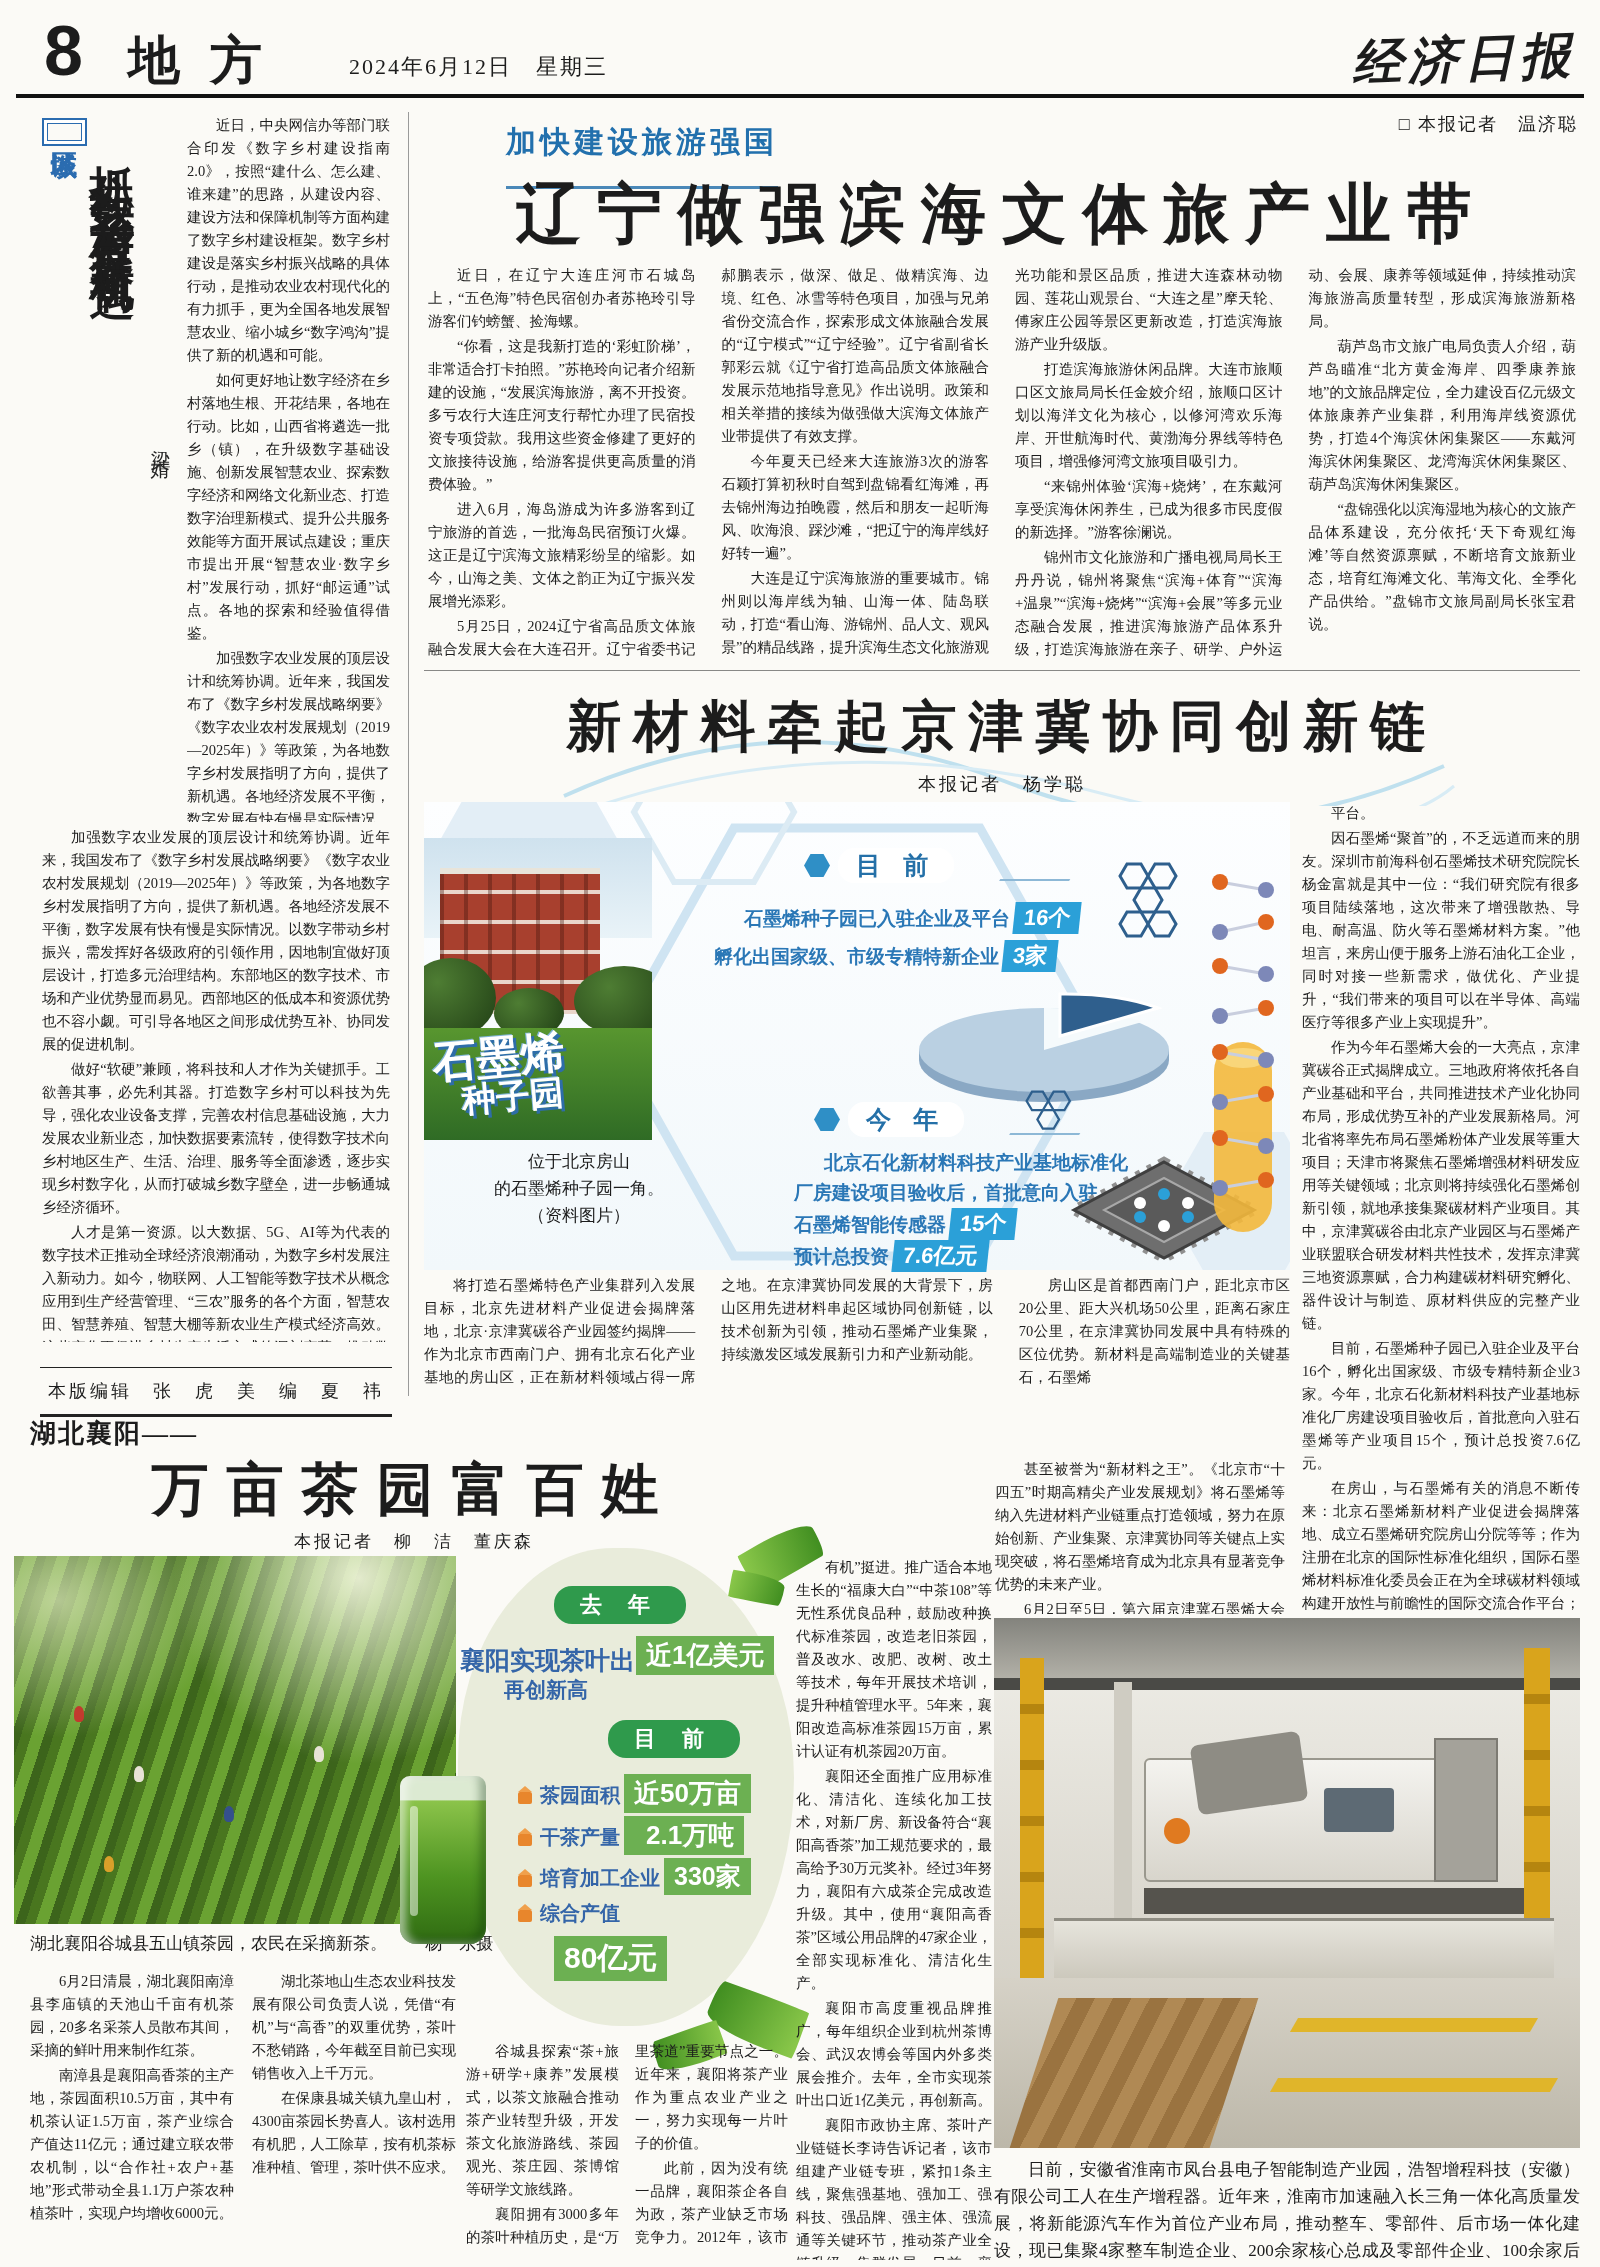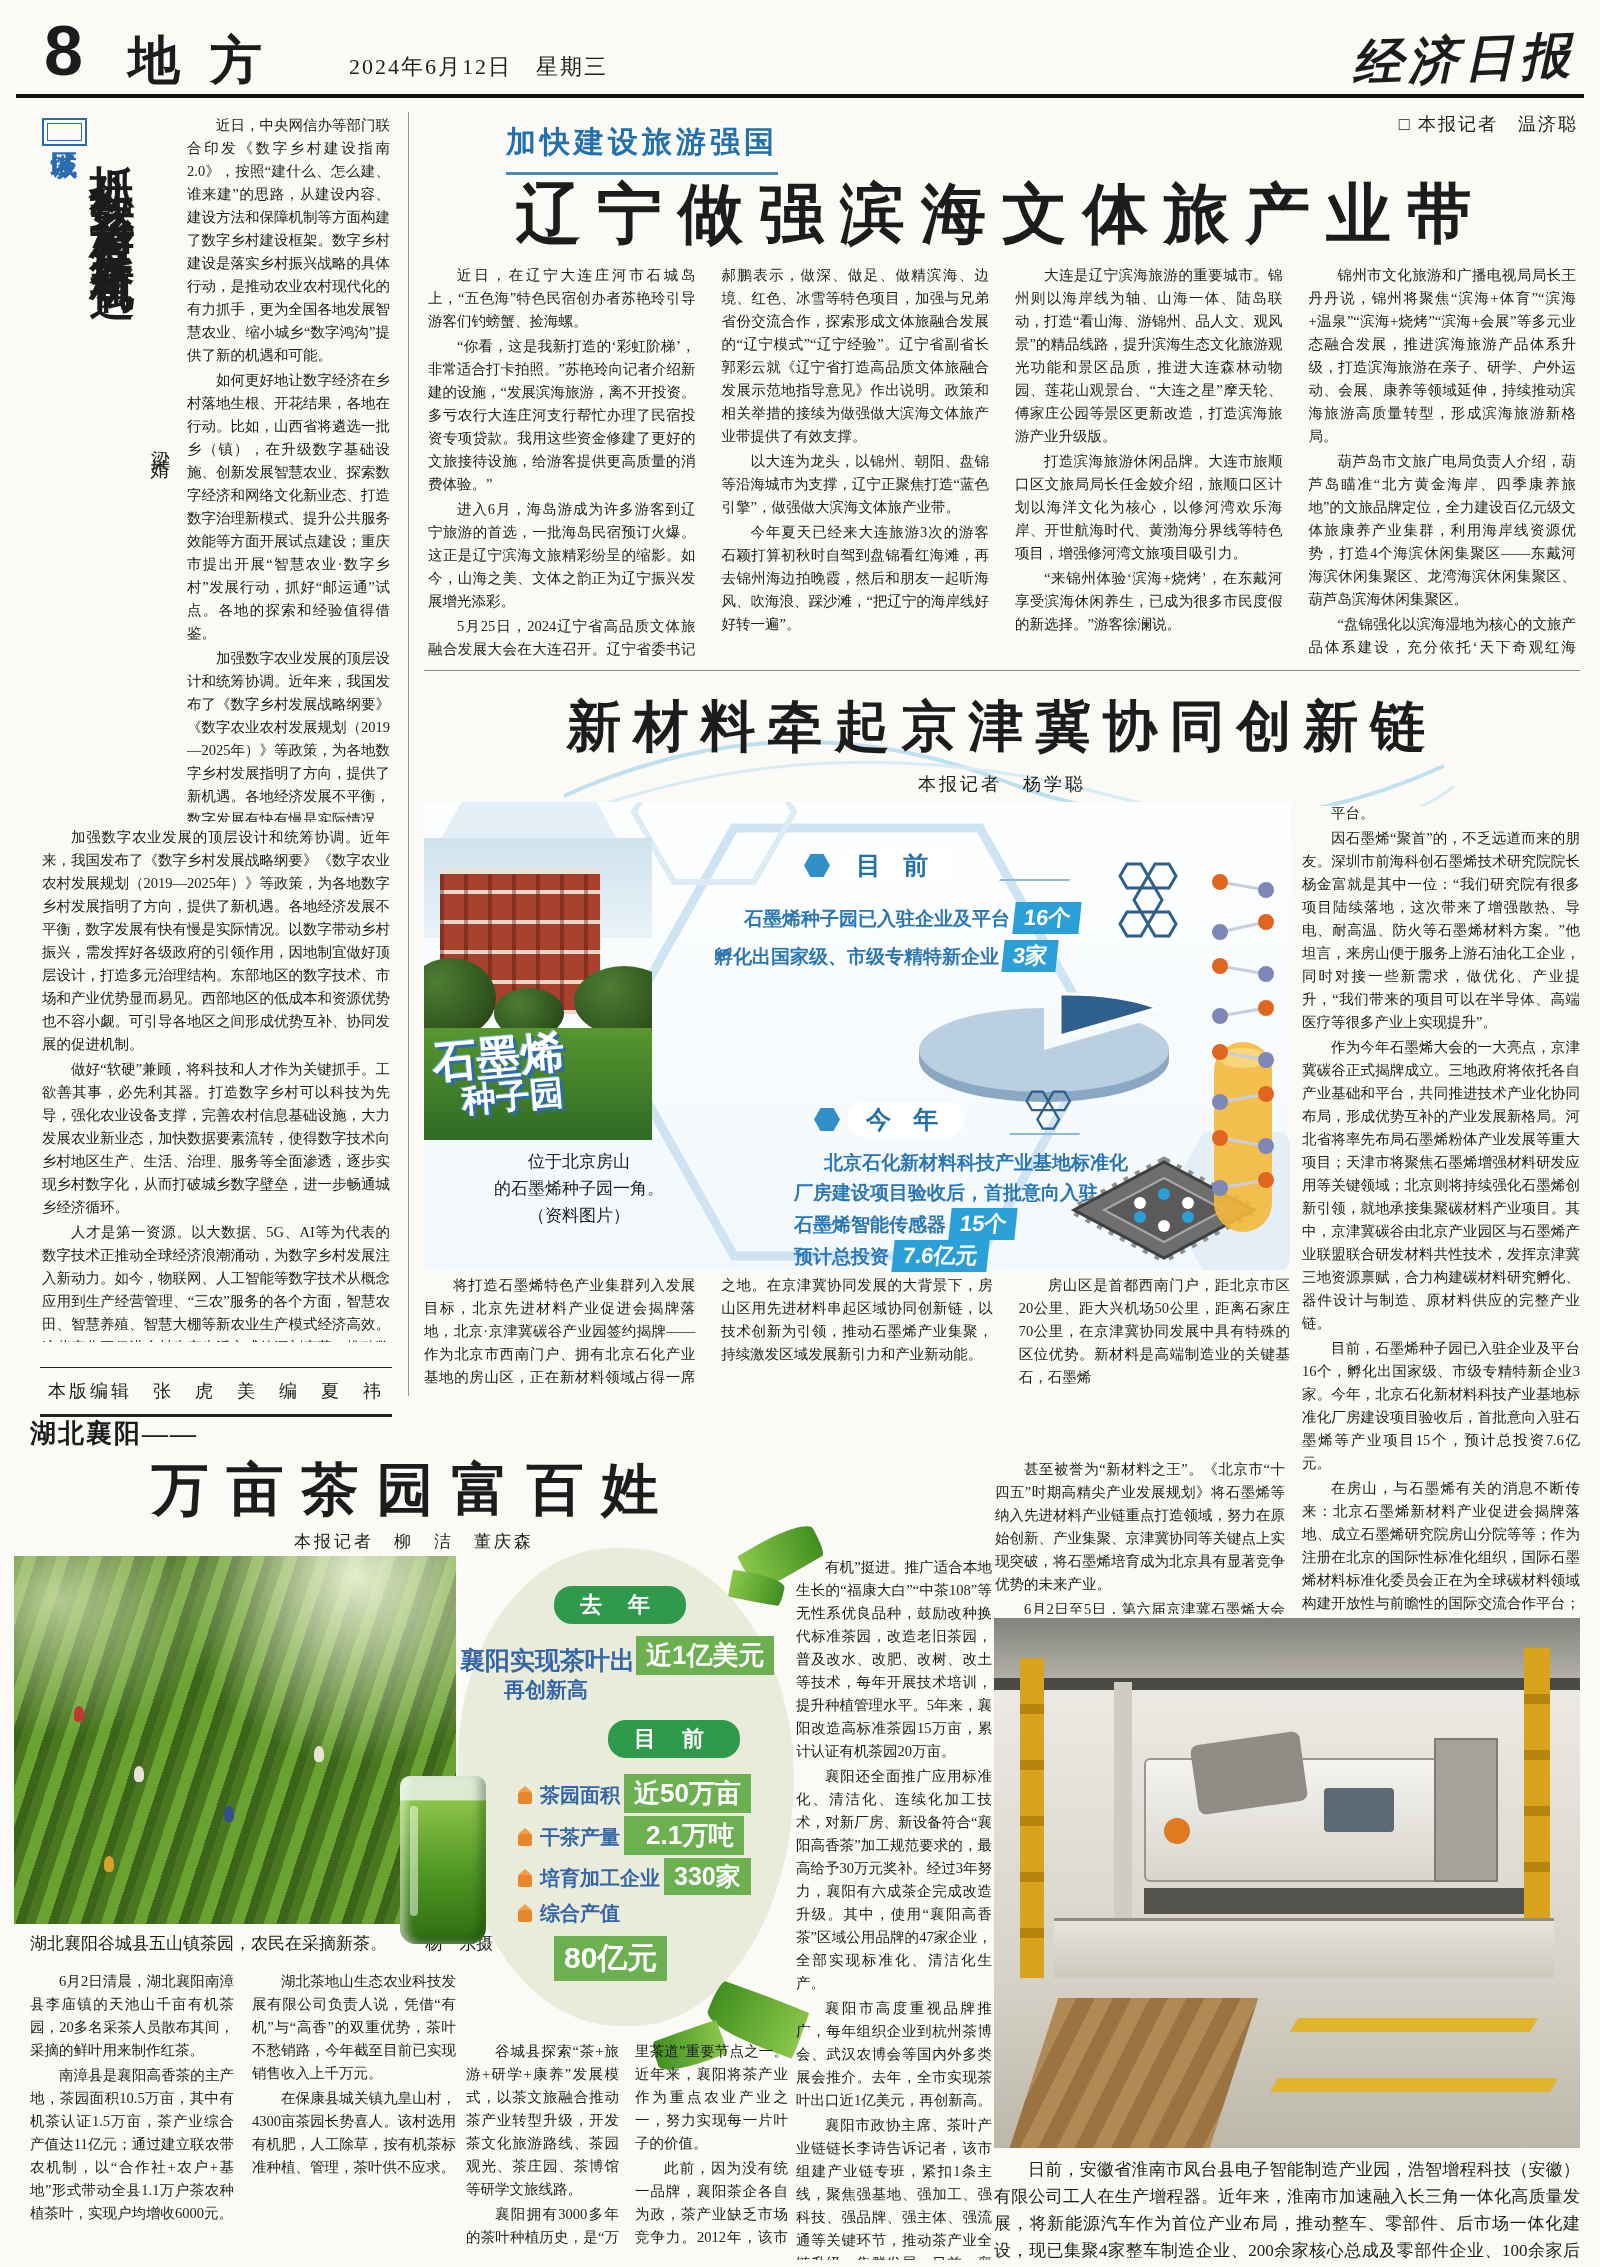--- a/index.html
+++ b/index.html
@@ -21,21 +21,21 @@
   .hdr-logo{font-weight:bold;font-style:italic;font-size:50px;letter-spacing:6px;transform:rotate(-2deg);}
   
   .op-badge{border:2px solid #2b6cb0;box-shadow:inset 0 0 0 3px #fff,inset 0 0 0 4px #2b6cb0;
             color:#2b6cb0;font-weight:bold;font-size:26px;padding:12px 4px;line-height:1.25;}
   .op-headline{font-weight:bold;font-size:45px;letter-spacing:11px;line-height:1;}
   .op-author{font-size:20px;letter-spacing:10px;color:#222;}
   .op-editors{border-top:1px solid #222;border-bottom:3px solid #222;font-size:18px;
               text-align:center;padding:11px 0;letter-spacing:3px;}
   
   .ln-kicker{color:#2270ad;font-weight:bold;font-size:30px;letter-spacing:4px;
-             border-bottom:3px solid #4a88b8;padding-bottom:9px;}
+             border-bottom:3px solid #4a88b8;padding-bottom:23px;}
   .ln-byline{font-size:18px;letter-spacing:2px;}
   .ln-headline{font-weight:bold;font-size:65px;letter-spacing:16px;text-align:center;}
   
   .mt-headline{font-weight:bold;font-size:55px;letter-spacing:12px;text-align:center;}
   .mt-byline{font-size:18px;text-align:center;letter-spacing:3px;}
   .info-blue{color:#2a77b6;font-weight:bold;font-size:19px;}
   .vbox{display:inline-block;background:#2ba0d8;color:#fff;font-weight:bold;font-size:22px;
         padding:1px 10px;transform:skewX(-6deg);font-family:"Liberation Sans",sans-serif;}
   .pill-blue{display:inline-block;background:#fff;border-radius:16px;color:#2470a8;font-weight:bold;
              font-size:25px;letter-spacing:8px;padding:1px 18px;vertical-align:middle;}
@@ -113,21 +113,20 @@
 
   <div class="abs" style="left:424px;top:106px;width:1156px;height:560px;">
     <div class="abs ln-byline" style="right:2px;top:6px;text-align:center;">□ 本报记者　温济聪</div>
     <div class="abs ln-kicker sans" style="left:82px;top:16px;">加快建设旅游强国</div>
     <div class="abs ln-headline sans" style="left:0;right:0;top:64px;">辽宁做强滨海文体旅产业带</div>
     <div class="abs body-txt just colgap" style="left:4px;top:158px;width:1148px;height:398px;columns:4;">
         <p class="para">近日，在辽宁大连庄河市石城岛上，“五色海”特色民宿创办者苏艳玲引导游客们钓螃蟹、捡海螺。</p>
         <p class="para">“你看，这是我新打造的‘彩虹阶梯’，非常适合打卡拍照。”苏艳玲向记者介绍新建的设施，“发展滨海旅游，离不开投资。多亏农行大连庄河支行帮忙办理了民宿投资专项贷款。我用这些资金修建了更好的文旅接待设施，给游客提供更高质量的消费体验。”</p>
         <p class="para">进入6月，海岛游成为许多游客到辽宁旅游的首选，一批海岛民宿预订火爆。这正是辽宁滨海文旅精彩纷呈的缩影。如今，山海之美、文体之韵正为辽宁振兴发展增光添彩。</p>
         <p class="para">5月25日，2024辽宁省高品质文体旅融合发展大会在大连召开。辽宁省委书记郝鹏表示，做深、做足、做精滨海、边境、红色、冰雪等特色项目，加强与兄弟省份交流合作，探索形成文体旅融合发展的“辽宁模式”“辽宁经验”。辽宁省副省长郭彩云就《辽宁省打造高品质文体旅融合发展示范地指导意见》作出说明。政策和相关举措的接续为做强做大滨海文体旅产业带提供了有效支撑。</p>
-        <p class="para">以大连为龙头，以锦州、朝阳、盘锦等沿海城市为支撑，辽宁正聚焦打造“蓝色引擎”，做强做大滨海文体旅产业带。</p>
         <p class="para">今年夏天已经来大连旅游3次的游客石颖打算初秋时自驾到盘锦看红海滩，再去锦州海边拍晚霞，然后和朋友一起听海风、吹海浪、踩沙滩，“把辽宁的海岸线好好转一遍”。</p>
         <p class="para">大连是辽宁滨海旅游的重要城市。锦州则以海岸线为轴、山海一体、陆岛联动，打造“看山海、游锦州、品人文、观风景”的精品线路，提升滨海生态文化旅游观光功能和景区品质，推进大连森林动物园、莲花山观景台、“大连之星”摩天轮、傅家庄公园等景区更新改造，打造滨海旅游产业升级版。</p>
         <p class="para">打造滨海旅游休闲品牌。大连市旅顺口区文旅局局长任金姣介绍，旅顺口区计划以海洋文化为核心，以修河湾欢乐海岸、开世航海时代、黄渤海分界线等特色项目，增强修河湾文旅项目吸引力。</p>
         <p class="para">“来锦州体验‘滨海+烧烤’，在东戴河享受滨海休闲养生，已成为很多市民度假的新选择。”游客徐澜说。</p>
         <p class="para">锦州市文化旅游和广播电视局局长王丹丹说，锦州将聚焦“滨海+体育”“滨海+温泉”“滨海+烧烤”“滨海+会展”等多元业态融合发展，推进滨海旅游产品体系升级，打造滨海旅游在亲子、研学、户外运动、会展、康养等领域延伸，持续推动滨海旅游高质量转型，形成滨海旅游新格局。</p>
         <p class="para">葫芦岛市文旅广电局负责人介绍，葫芦岛瞄准“北方黄金海岸、四季康养旅地”的文旅品牌定位，全力建设百亿元级文体旅康养产业集群，利用海岸线资源优势，打造4个海滨休闲集聚区——东戴河海滨休闲集聚区、龙湾海滨休闲集聚区、葫芦岛滨海休闲集聚区。</p>
         <p class="para">“盘锦强化以滨海湿地为核心的文旅产品体系建设，充分依托‘天下奇观红海滩’等自然资源禀赋，不断培育文旅新业态，培育红海滩文化、苇海文化、全季化产品供给。”盘锦市文旅局副局长张宝君说。</p>
       </div>
   </div>
   <div class="abs rule-h" style="left:424px;top:670px;width:1156px;opacity:.55;"></div>

